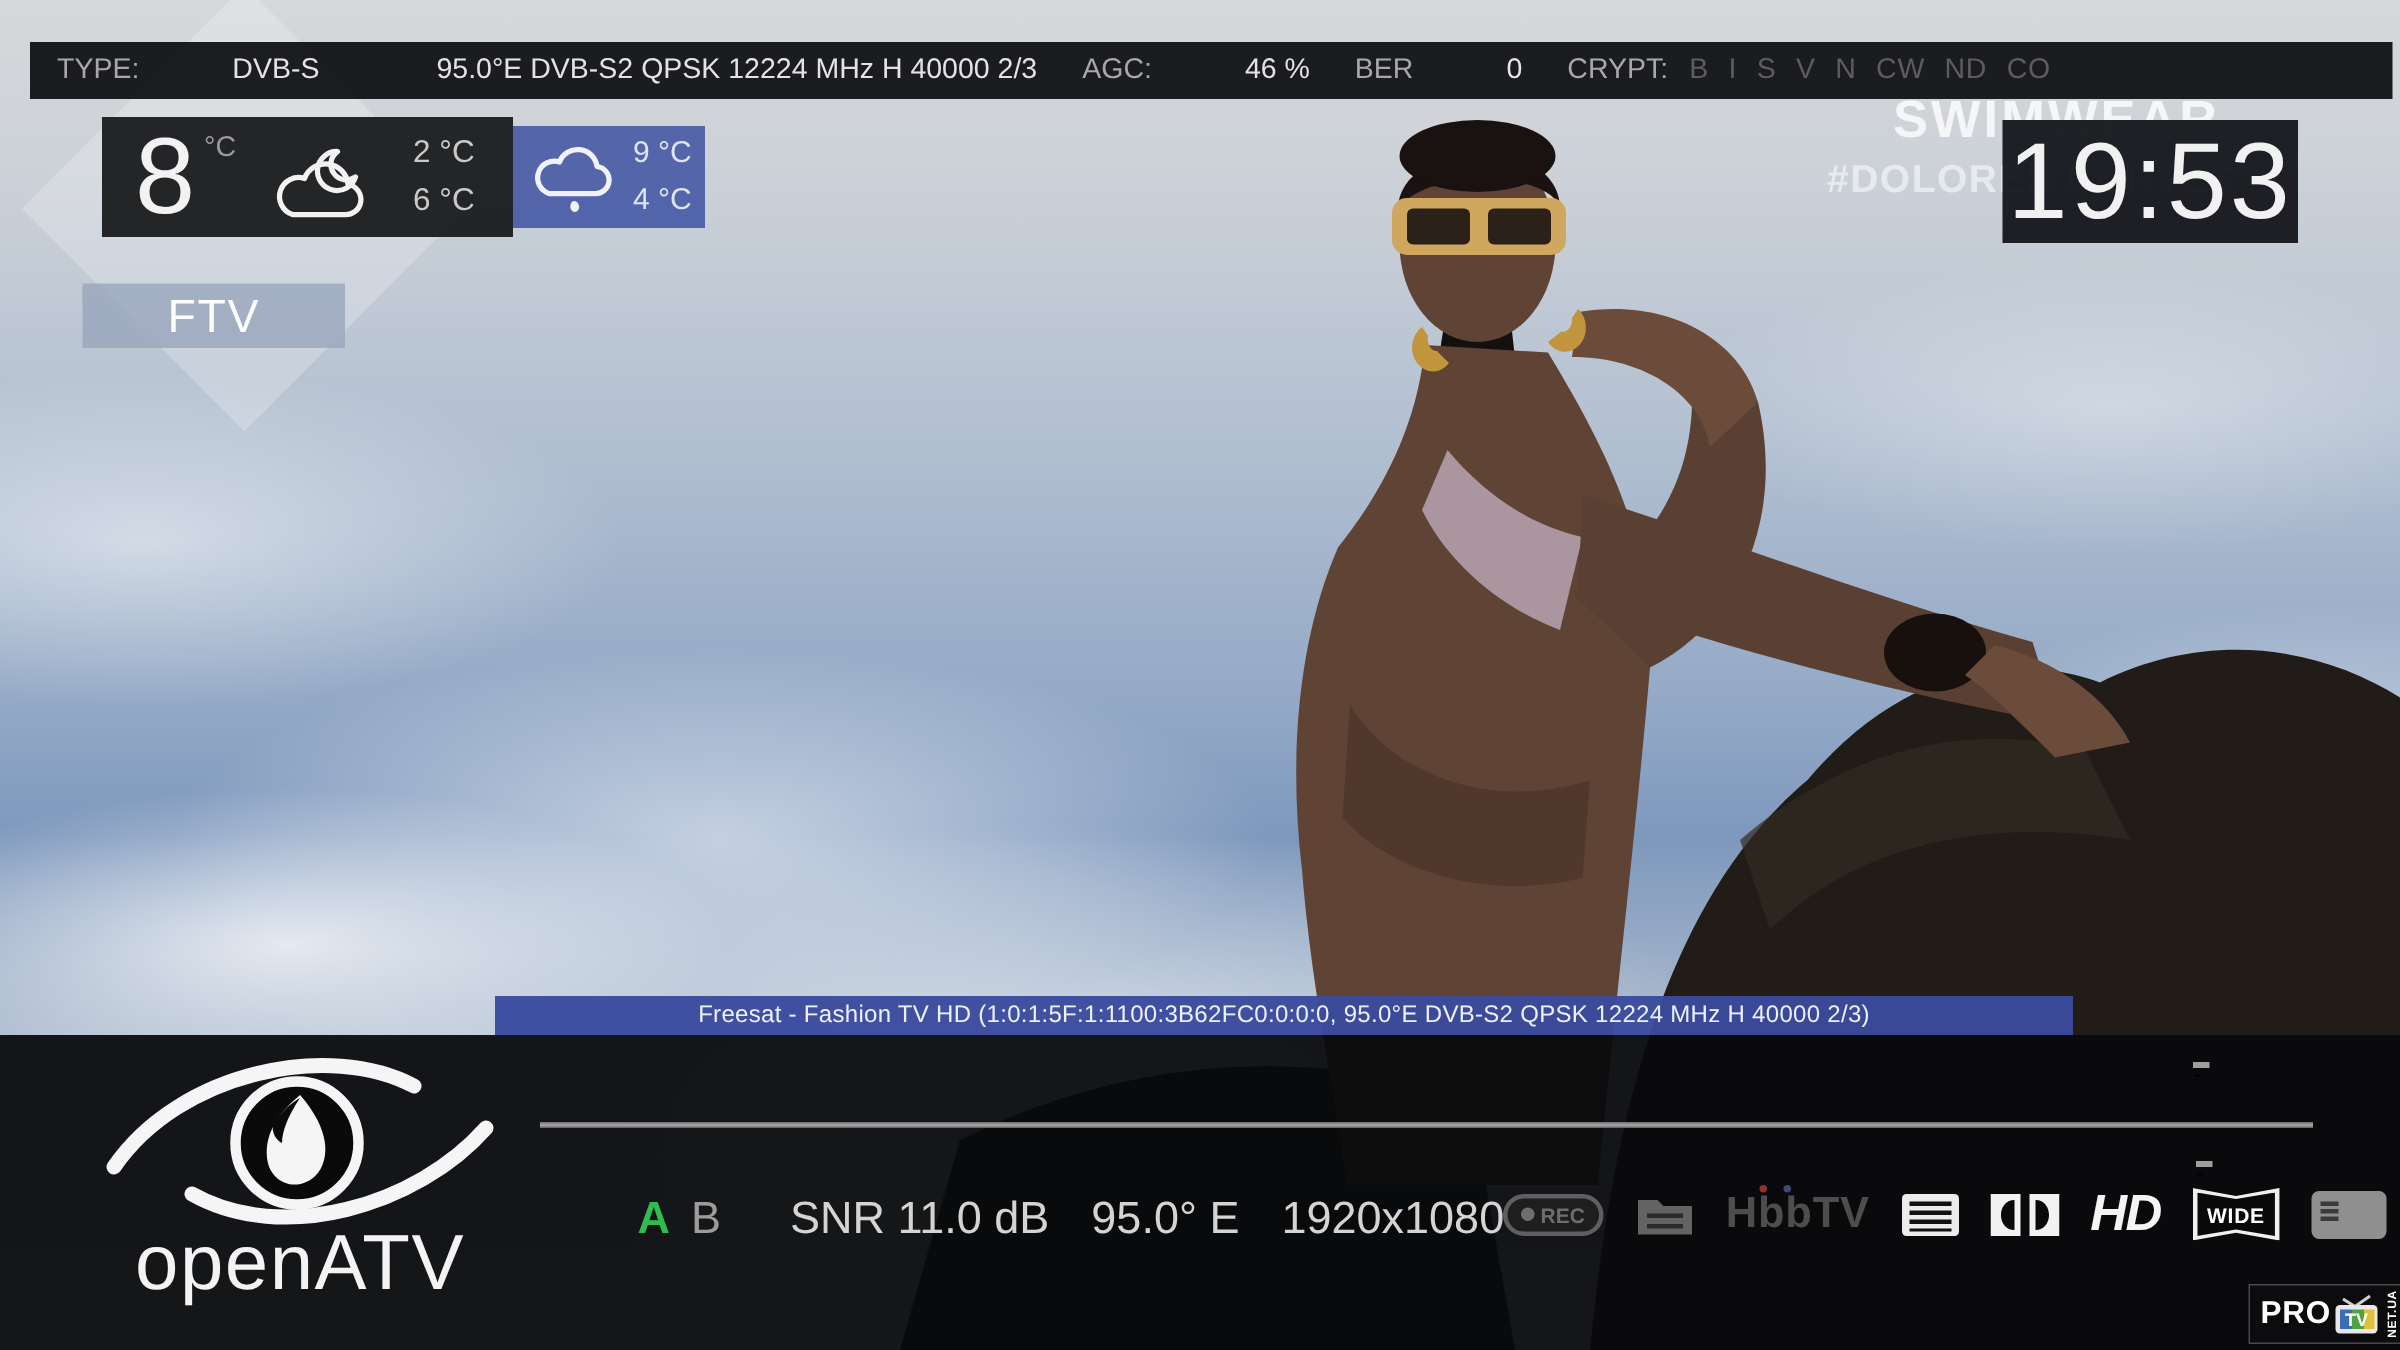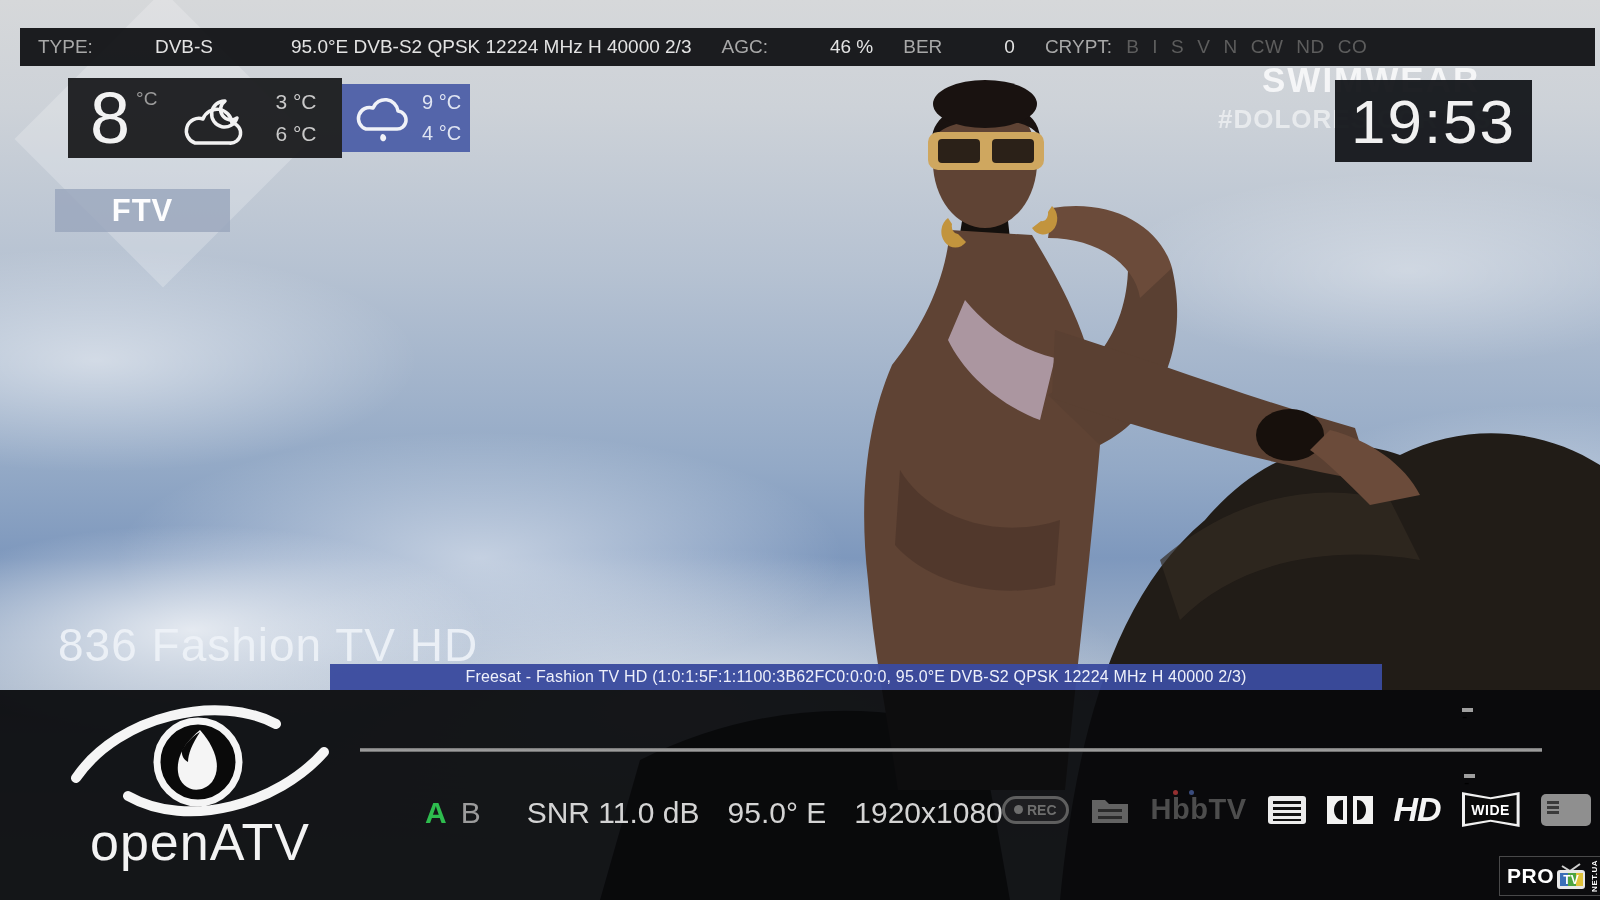--- a/index.html
+++ b/index.html
@@ -35,31 +35,31 @@
   .w-unit{font-size:19px;color:#9b9b9b;margin:10px 0 0 6px;align-self:flex-start;}
   .w-icon{margin-left:16px;}
   .w-col{margin-left:18px;display:flex;flex-direction:column;gap:8px;
     font-size:21px;color:#c9c9c9;text-align:right;}
   .weather-blue{position:absolute;left:342px;top:84px;width:128px;height:68px;
     background:rgba(77,95,168,.95);display:flex;align-items:center;color:#e8ebf5;}
   .weather-blue .w-col{margin-left:10px;font-size:20px;color:#dfe4f2;}
   .weather-blue .w-icon{margin-left:10px;}
   
   .ftv-badge{position:absolute;left:55px;top:189px;width:175px;height:43px;
-    background:rgba(152,165,188,.8);color:#fdfdfe;font-size:31px;font-weight:bold;
+    background:rgba(152,165,188,.8);color:#fdfdfe;font-size:31px;font-weight:normal;
     display:flex;align-items:center;justify-content:center;letter-spacing:1px;}
   
   .bc-headline{position:absolute;left:1262px;top:60px;font-size:35px;font-weight:bold;
     letter-spacing:2px;color:rgba(255,255,255,.78);z-index:2;}
   .bc-hashtag{position:absolute;left:1218px;top:104px;font-size:26px;font-weight:bold;
     letter-spacing:1px;color:rgba(255,255,255,.55);z-index:2;}
   .clock-box{position:absolute;left:1335px;top:80px;width:197px;height:82px;
     background:rgba(22,24,28,.96);display:flex;align-items:center;justify-content:center;
     z-index:3;}
-  .clock-box span{font-size:62px;font-weight:300;color:#f1f1f1;letter-spacing:2px;}
+  .clock-box span{font-size:72px;font-weight:300;color:#f1f1f1;letter-spacing:2px;}
   
   .channel-title{position:absolute;left:58px;top:618px;font-size:46px;font-weight:300;
     color:rgba(238,242,247,.92);letter-spacing:1px;z-index:2;}
   
   .service-bar{position:absolute;left:330px;top:664px;width:1052px;height:26px;
     background:rgba(58,75,158,.96);color:#eef0fa;font-size:16px;
     display:flex;align-items:center;justify-content:center;z-index:3;letter-spacing:.2px;}
   
   .bottom-panel{position:absolute;left:0;top:690px;width:1600px;height:210px;
     background:rgba(9,10,12,.94);z-index:2;}
@@ -173,21 +173,21 @@
   <div class="weather-dark">
     <span class="w-temp">8</span>
     <span class="w-unit">°C</span>
     <span class="w-icon">
       <svg width="84" height="62" viewBox="0 0 84 62">
         <path d="M52,14 a13,13 0 1 0 12,17 a10,10 0 0 1 -12,-17 Z" fill="none" stroke="#f2f2f2" stroke-width="3.5" stroke-linejoin="round"></path>
         <path d="M22,56 h34 a10,10 0 0 0 3,-20 a15,15 0 0 0 -29,-4 a11,11 0 0 0 -8,24 z" fill="none" stroke="#f2f2f2" stroke-width="3.5" stroke-linejoin="round"></path>
       </svg>
     </span>
     <span class="w-col">
-      <span>3 °C</span>
+      <span>2 °C</span>
       <span>6 °C</span>
     </span>
   </div>
   <div class="weather-blue">
     <span class="w-icon">
       <svg width="60" height="54" viewBox="0 0 60 54">
         <path d="M14,38 h30 a9,9 0 0 0 2,-18 a13,13 0 0 0 -25,-3 a10,10 0 0 0 -7,21 z" fill="none" stroke="#f0f2f8" stroke-width="3.5" stroke-linejoin="round"></path>
         <path d="M29,44 c-3,5 3,9 5,4 c1,-3 -3,-7 -5,-4 z" fill="#f0f2f8"></path>
       </svg>
     </span>
@@ -198,24 +198,20 @@
   </div>
 
   <div class="ftv-badge">FTV</div>
 
   <div class="bc-headline">SWIMWEAR</div>
   <div class="bc-hashtag">#DOLORES CORTES</div>
   <div class="clock-box">
     <span>19:53</span>
   </div>
 
-  <div class="channel-title">
-    <span>836</span>
-    <span>Fashion TV HD</span>
-  </div>
 
   <div class="service-bar">
     <span>Freesat - Fashion TV HD (1:0:1:5F:1:1100:3B62FC0:0:0:0, 95.0°E DVB-S2 QPSK 12224 MHz H 40000 2/3)</span>
   </div>
 
   <div class="bottom-panel">
     <div class="logo">
       <svg width="260" height="128" viewBox="0 0 260 128" style="margin:0 auto;">
         <path d="M6,86 C50,22 150,2 206,32" stroke="#f5f5f5" stroke-width="10" fill="none" stroke-linecap="round"></path>
         <path d="M58,104 C118,138 208,112 254,60" stroke="#f5f5f5" stroke-width="10" fill="none" stroke-linecap="round"></path>

